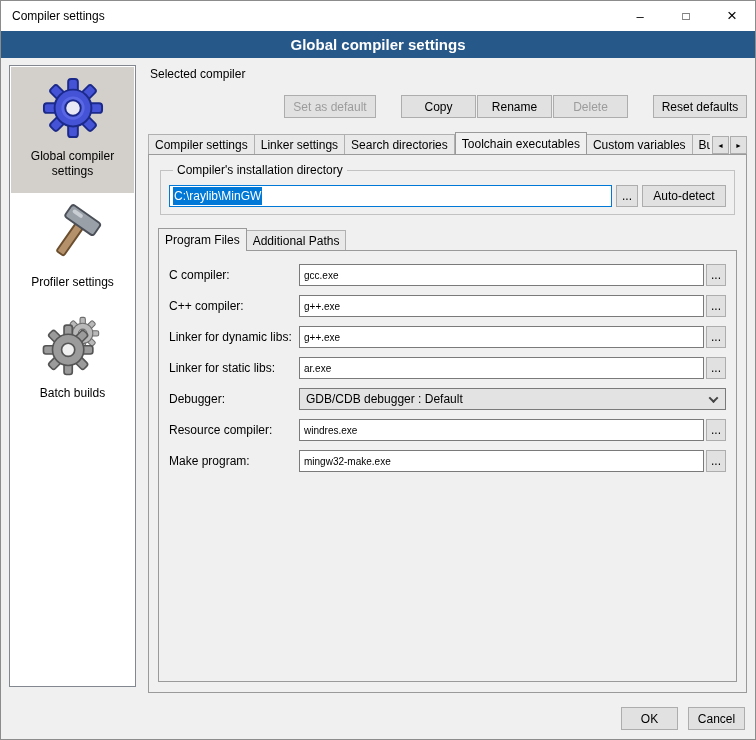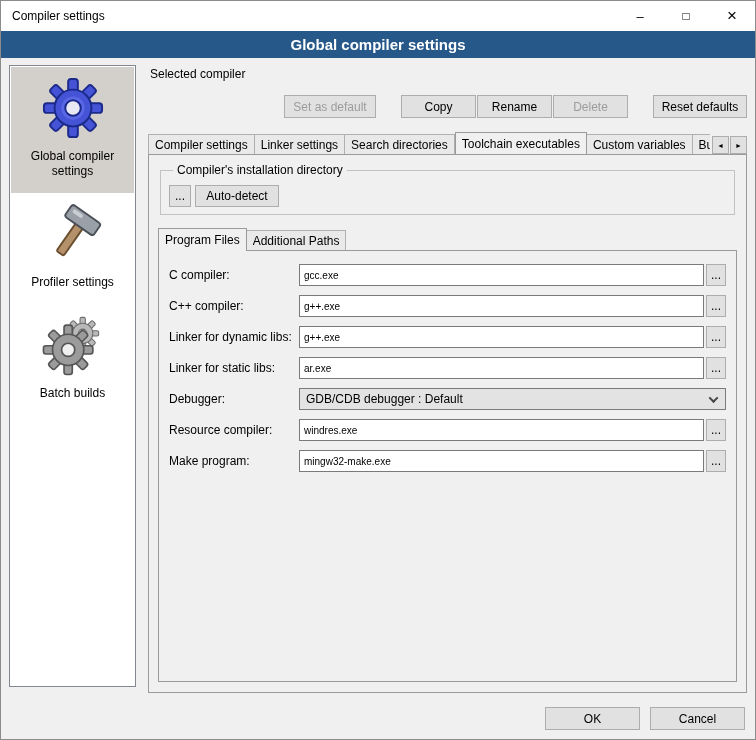--- a/index.html
+++ b/index.html
@@ -105,21 +105,21 @@
   .form-row { display: flex; align-items: center; margin-bottom: 9px; }
   .form-label { width: 130px; flex: none; }
   .form-input {
     flex: 1; height: 22px; border: 1px solid #7a7a7a; background: #fff;
     font-family: "Liberation Sans", sans-serif; font-size: 10px; padding: 0 4px; min-width: 0;
   }
   .form-browse { width: 20px; height: 22px; padding: 0; margin-left: 2px; flex: none; }
   .form-combo { flex: 1; }
   
   .footer { flex: none; display: flex; justify-content: flex-end; gap: 10px; padding: 4px 10px 9px; }
-  .footer .btn { width: 95px; }
+  .footer .btn { width: 57px; }
 </style>
 </head>
 <body>
 
 <div class="window">
 
   <div class="titlebar">
     <span class="title">Compiler settings</span>
     <div class="win-controls">
       <div class="winbtn">–</div>
@@ -214,20 +214,23 @@
           <div class="tab-scroll">◄</div>
           <div class="tab-scroll">►</div>
         </div>
       </div>
 
       <div class="panel">
 
         <fieldset class="group">
           <legend>Compiler's installation directory</legend>
           <div class="dir-row">
+            <div class="dir-input">
+              <span class="sel">C:\raylib\MinGW</span>
+            </div>
             <button class="btn browse-btn">...</button>
             <button class="btn autodetect-btn">Auto-detect</button>
           </div>
         </fieldset>
 
         <div class="subtabbar">
           <div class="tab active">Program Files</div>
           <div class="tab">Additional Paths</div>
         </div>
 

